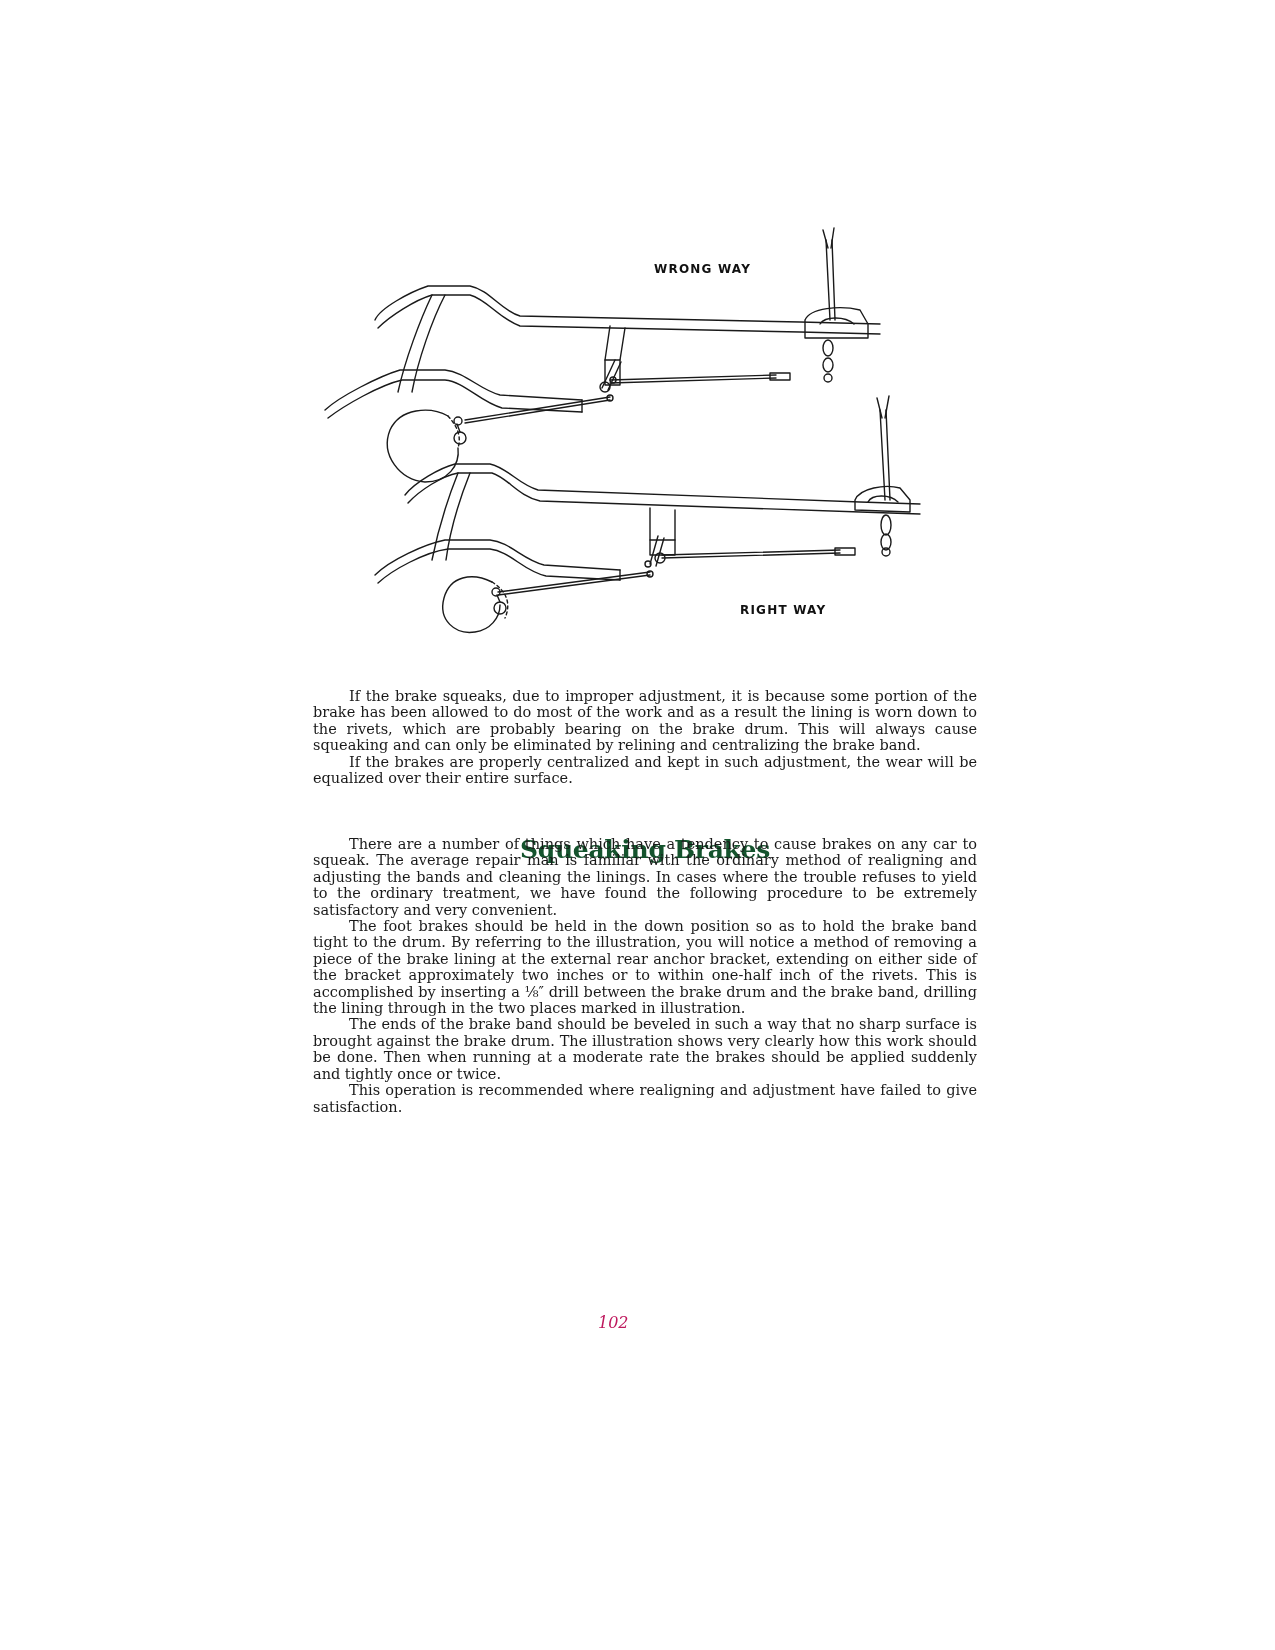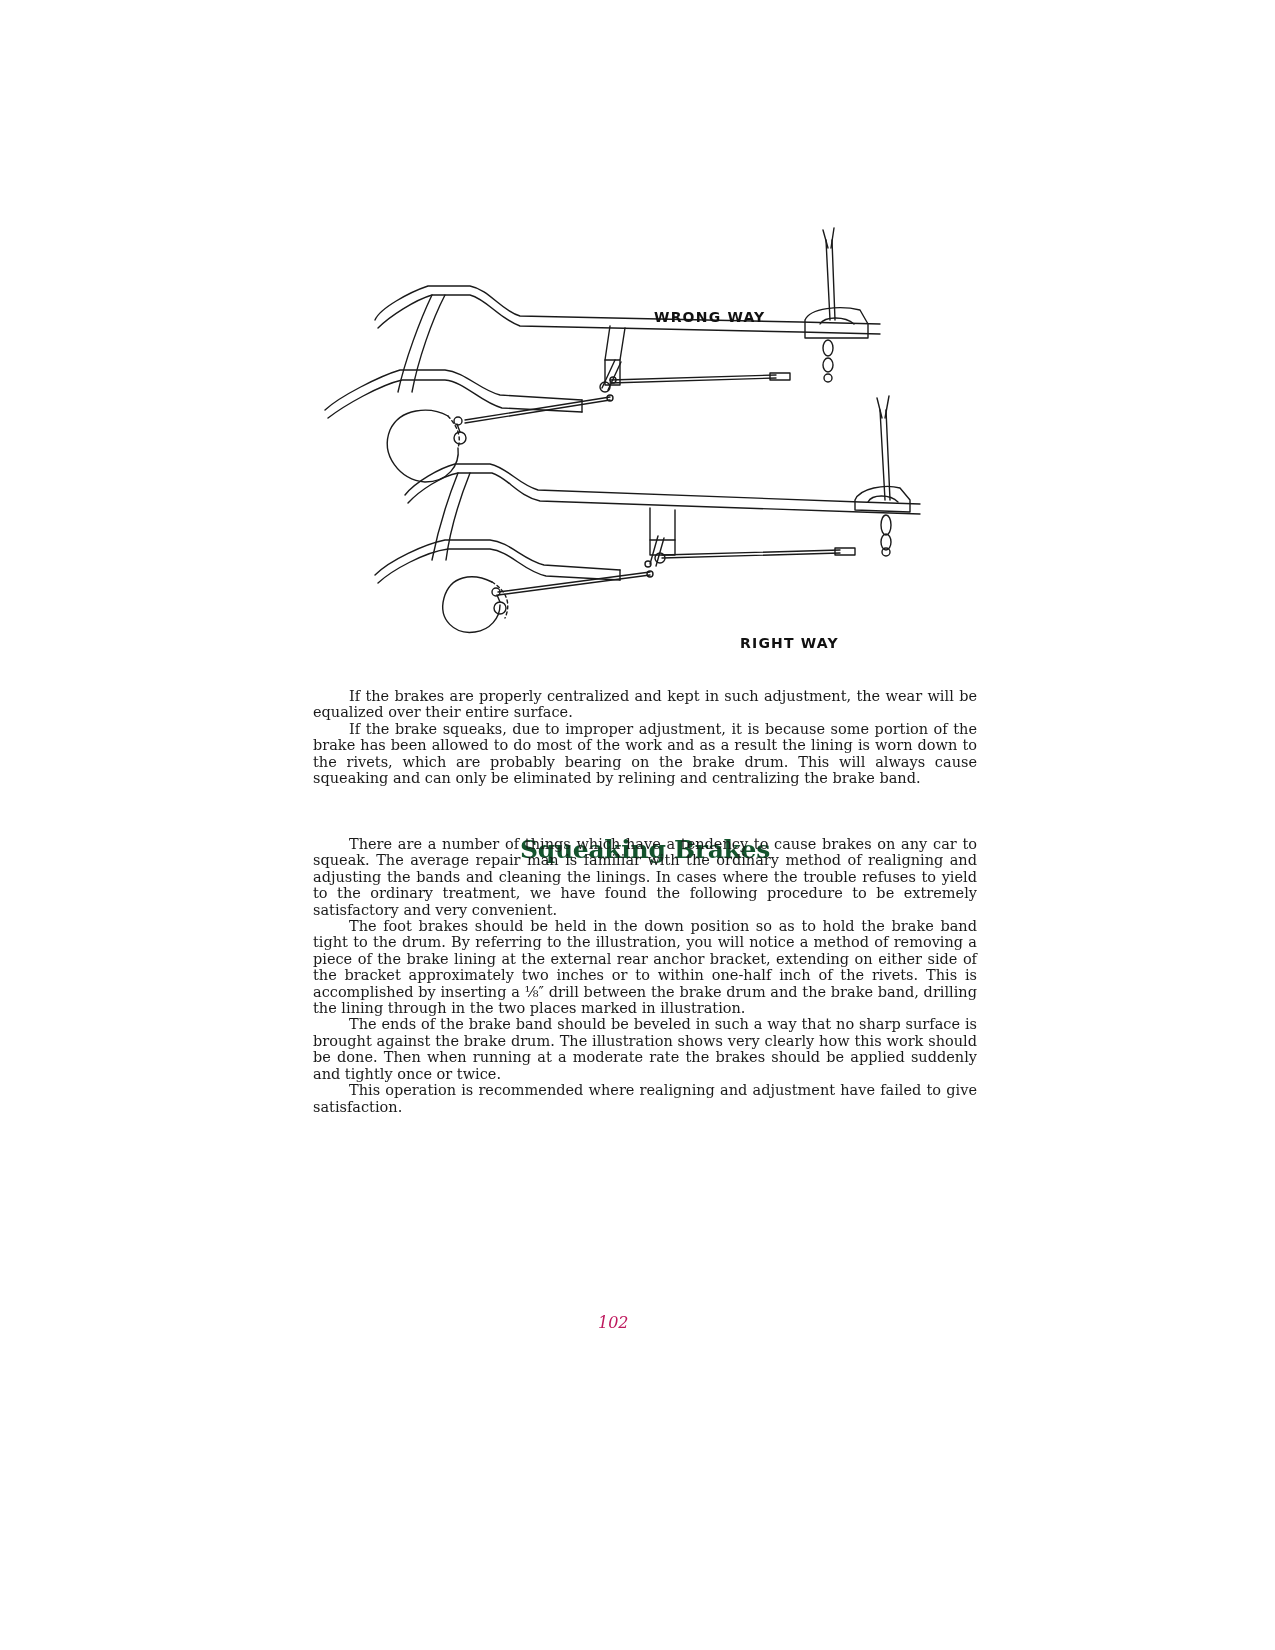--- a/index.html
+++ b/index.html
@@ -1,22 +1,22 @@
 <!DOCTYPE html>
 <html><head>
   <meta charset="utf-8">
   <style>
     html, body { margin: 0; padding: 0; background: #ffffff; }
     body { width: 1275px; height: 1650px; position: relative; overflow: hidden; color: #1a1a1a; }
     .page { position: absolute; left: 0; top: 0; width: 1275px; height: 1650px; background: #fff; }
     .figure { position: absolute; left: 320px; top: 220px; width: 640px; height: 430px; }
     .figure svg { width: 640px; height: 430px; display: block; }
-    .fig-label { position: absolute; font-family: "DejaVu Sans", sans-serif; font-size: 14px; letter-spacing: 1.2px; color: #111; font-weight: 600; margin-top: 47px; }
+    .fig-label { position: absolute; font-family: "DejaVu Sans", sans-serif; font-size: 12px; letter-spacing: 1.2px; color: #111; font-weight: 600; }
     .label-wrong { left: 334px; top: 42px; }
-    .label-right { left: 420px; top: 368px; }
+    .label-right { left: 420px; top: 383px; }
     .text-block { position: absolute; left: 313px; width: 664px; font-family: "DejaVu Serif", serif; font-size: 14.5px; line-height: 16.4px; text-align: justify; color: #1a1a1a; }
     .text-block p { margin: 0; text-indent: 36px; }
     .intro { top: 688px; }
     .heading { position: absolute; left: 313px; width: 664px; top: 835px; text-align: center; font-family: "DejaVu Serif", serif; font-weight: bold; font-size: 25px; color: #14532d; letter-spacing: -0.3px; }
     .body2 { top: 836px; }
     .bold { font-weight: normal; }
     .page-number { position: absolute; left: 598px; top: 1313px; font-family: "DejaVu Serif", serif; font-style: italic; font-size: 16px; color: #be185d; }
   </style>
 </head>
 <body>
@@ -110,22 +110,22 @@
       <path d="M172,362 C185,370 192,382 185,398" stroke-dasharray="3,3"></path>
       <circle cx="176" cy="372" r="4"></circle>
       <circle cx="180" cy="388" r="6"></circle>
       <path d="M177,375 L180,382"></path>
     </svg>
     <div class="fig-label label-wrong">WRONG WAY</div>
     <div class="fig-label label-right">RIGHT WAY</div>
   </div>
 
   <div class="text-block intro">
+    <p>If the brake squeaks, due to improper adjustment, it is because some portion of the brake has been allowed to do most of the work and as a result the lining is worn down to the rivets, which are probably bearing on the brake drum. This will always cause squeaking and can only be eliminated by relining and centralizing the brake band.</p>
     <p>If the brakes are properly centralized and kept in such adjustment, the wear will be equalized over their entire surface.</p>
-    <p>If the brake squeaks, due to improper adjustment, it is because some portion of the brake has been allowed to do most of the work and as a result the lining is worn down to the rivets, which are probably bearing on the brake drum. This will always cause squeaking and can only be eliminated by relining and centralizing the brake band.</p>
   </div>
 
   <div class="heading">Squeaking Brakes</div>
 
   <div class="text-block body2">
     <p>There are a number of things which have a tendency to cause brakes on any car to squeak. The average repair man is familiar with the ordinary method of realigning and adjusting the bands and cleaning the linings. In cases where the trouble refuses to yield to the ordinary treatment, we have found the following procedure to be extremely satisfactory and very convenient.</p>
     <p>The foot brakes should be held in the down position so as to hold the brake band tight to the drum. By referring to the illustration, you will notice a method of removing a piece of the brake lining at the external rear anchor bracket, extending on either side of the bracket approximately two inches or to within one-half inch of the rivets. This is accomplished by inserting a ⅛″ drill between the brake drum and the brake band, drilling the lining through in the two places marked in illustration.</p>
     <p class="bold">The ends of the brake band should be beveled in such a way that no sharp surface is brought against the brake drum. The illustration shows very clearly how this work should be done. Then when running at a moderate rate the brakes should be applied suddenly and tightly once or twice.</p>
     <p>This operation is recommended where realigning and adjustment have failed to give satisfaction.</p>
   </div>

